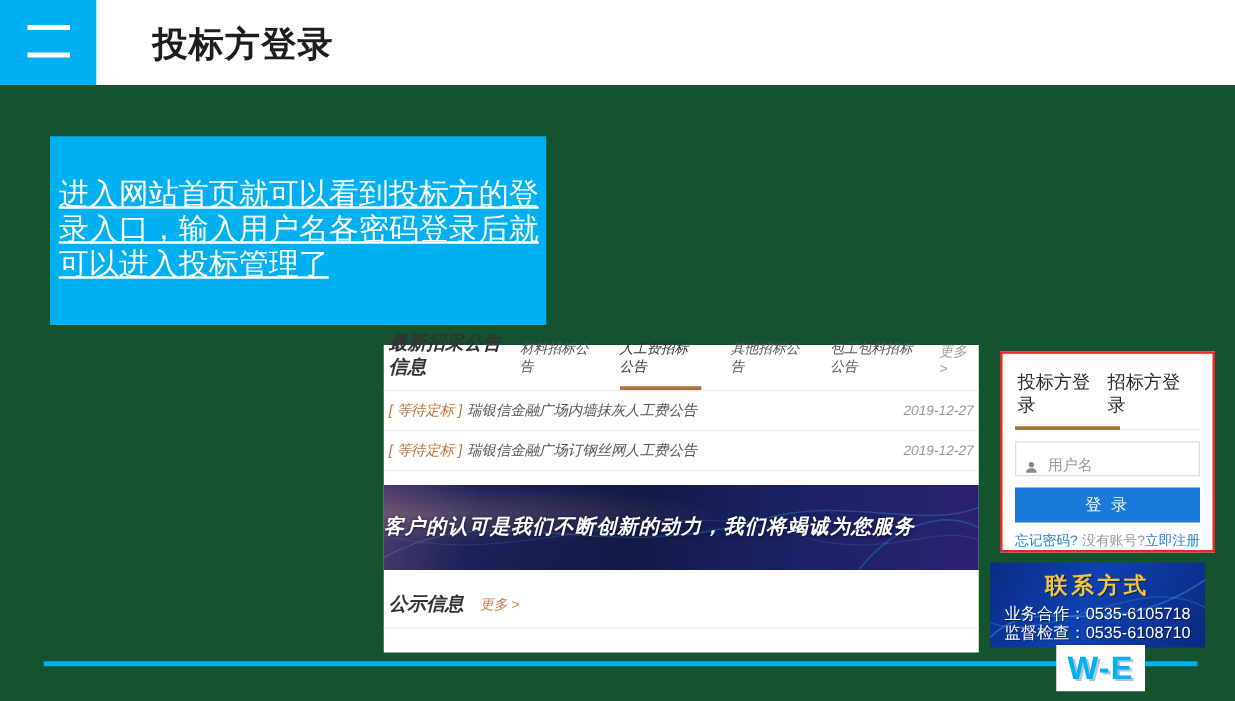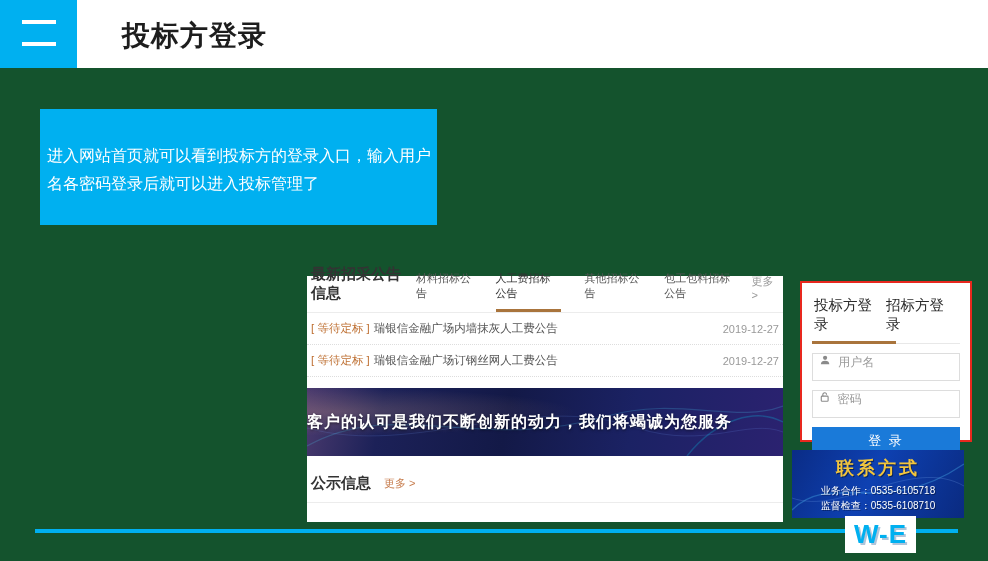--- a/index.html
+++ b/index.html
@@ -8,25 +8,25 @@
 
   
   .top-band{position:absolute;left:0;top:0;width:988px;height:68px;background:#ffffff;}
   .logo-square{position:absolute;left:0;top:0;width:77px;height:68px;background:#00b0f0;}
   .logo-bar{position:absolute;left:22px;width:34px;height:4px;background:#ffffff;}
   .logo-bar.b1{top:20px}
   .logo-bar.b2{top:42px}
   .slide-title{position:absolute;left:122px;top:17px;font-size:28px;font-weight:bold;color:#1d1d1d;letter-spacing:1px;}
 
   
-  .callout{position:absolute;left:40px;top:109px;width:397px;height:116px;background:#00b0f0;
-           color:#fff;font-size:16px;line-height:28px;padding:33px 2px 0 7px;box-sizing:border-box;}
+  .callout{position:absolute;left:40px;top:109px;width:397px;height:151px;background:#00b0f0;
+           color:#fff;font-size:24px;line-height:28px;padding:33px 2px 0 7px;box-sizing:border-box;text-decoration:underline;}
 
   
-  .shot{position:absolute;left:307px;top:276px;width:476px;height:246px;background:#ffffff;}
+  .shot{position:absolute;left:307px;top:276px;width:476px;height:246px;background:#ffffff;font-style:italic;}
   .sec-head{display:flex;align-items:flex-end;padding:0 4px;height:37px;border-bottom:1px solid #ececec;box-sizing:border-box;}
   .sec-head.second{margin-top:10px;}
   .sec-title{font-size:15px;color:#333;font-weight:600;padding-bottom:9px;}
   .tabs{margin-left:auto;display:flex;gap:24px;font-size:11px;color:#555;}
   .tab{padding-bottom:11px;cursor:pointer;}
   .tab.active{border-bottom:3px solid #a9743c;padding-bottom:8px;color:#333;}
   .more{color:#999;font-size:11px;padding-bottom:11px;margin-left:13px;cursor:pointer;}
   .more.warm{color:#c67b4b;}
   .news-row{display:flex;align-items:center;height:31px;border-bottom:1px dotted #ddd;padding:0 4px;font-size:11.5px;cursor:pointer;}
   .row-tag{color:#bf7134;margin-right:4px;white-space:nowrap;}
@@ -41,36 +41,36 @@
   .banner-text{position:absolute;width:100%;top:50%;transform:translateY(-50%);
           color:#fff;font-weight:bold;font-size:16px;letter-spacing:1px;text-shadow:0 1px 3px rgba(0,0,0,.6);}
 
   
   .login{position:absolute;left:800px;top:281px;width:172px;height:161px;box-sizing:border-box;
          border:2px solid #e8281e;background:#fff;padding:6px 10px 0;}
   .login-tabs{position:relative;display:flex;justify-content:space-between;padding:7px 2px 9px;
          font-size:14.5px;color:#2b2b2b;border-bottom:1px solid #e8e8e8;}
   .login-tab{cursor:pointer;}
   .login-tab-underline{position:absolute;left:0;bottom:-1px;width:84px;height:3px;background:#a9743c;}
-  .input-box{margin-top:9px;height:28px;border:1px solid #ddd;display:flex;align-items:flex-start;padding:0 7px;gap:6px;box-sizing:border-box;background:#fff;}
+  .input-box{margin-top:9px;height:28px;border:1px solid #ddd;display:flex;align-items:flex-end;padding:0 7px;gap:6px;box-sizing:border-box;background:#fff;}
   .input-box input{border:none;outline:none;width:100%;font-size:12px;color:#666;font-family:inherit;background:transparent;}
   .input-box input::placeholder{color:#9a9a9a;opacity:1;}
   .login-btn{margin-top:9px;width:100%;height:28px;background:#1a7ad9;border:none;color:#fff;
          font-size:13px;letter-spacing:2px;font-family:inherit;cursor:pointer;}
   .login-links{margin-top:7px;display:flex;justify-content:space-between;font-size:11px;align-items:center;}
   .link{color:#2a7fd0;cursor:pointer;text-decoration:none;}
   .muted{color:#999;}
 
   
   .contact{position:absolute;left:792px;top:450px;width:172px;height:68px;overflow:hidden;color:#fff;text-align:center;
          background:linear-gradient(115deg,#0a2c86 0%,#0e41b2 45%,#0a2a80 100%);}
   .contact-waves{position:absolute;left:0;top:0;width:100%;height:100%;}
   .contact-title{position:relative;margin-top:6px;font-size:18px;font-weight:bold;color:#f2c53d;
          letter-spacing:3px;text-shadow:1px 1px 0 rgba(0,0,0,.45);}
-  .contact-line{position:relative;font-size:10px;line-height:15px;text-shadow:1px 1px 0 rgba(0,0,0,.4);}
+  .contact-line{position:relative;font-size:13px;line-height:15px;text-shadow:1px 1px 0 rgba(0,0,0,.4);}
   .contact-line.first{margin-top:3px;}
 
   
   .footer-line{position:absolute;left:35px;top:529px;width:923px;height:4px;background:#00b0f0;}
   .footer-logo{position:absolute;left:845px;top:516px;width:71px;height:37px;background:#fff;z-index:2;
          display:flex;align-items:center;justify-content:center;font-size:26px;font-weight:bold;color:#00b0f0;
          text-shadow:2px 2px 0 rgba(30,90,150,.35);letter-spacing:1px;}
 </style>
 </head>
 <body>
@@ -134,27 +134,20 @@
     </div>
 
     <div class="input-box">
       <svg width="12" height="12" viewBox="0 0 12 12">
         <circle cx="6" cy="3.4" r="2.5" fill="#8a8a8a"></circle>
         <path d="M1 11 C1 8 3 6.8 6 6.8 C9 6.8 11 8 11 11 Z" fill="#8a8a8a"></path>
       </svg>
       <input type="text" placeholder="用户名" style="">
     </div>
 
-    <div class="input-box">
-      <svg width="11" height="12" viewBox="0 0 11 12">
-        <rect x="1.5" y="5" width="8" height="6" rx="1" fill="none" stroke="#8a8a8a" stroke-width="1.3"></rect>
-        <path d="M3.3 5 V3.4 C3.3 2 4.2 1 5.5 1 C6.8 1 7.7 2 7.7 3.4" fill="none" stroke="#8a8a8a" stroke-width="1.3"></path>
-      </svg>
-      <input type="password" placeholder="密码" style="">
-    </div>
 
     <button class="login-btn">登 录</button>
 
     <div class="login-links">
       <span class="link">忘记密码?</span>
       <span>
         <span class="muted">没有账号?</span><span class="link">立即注册</span>
       </span>
     </div>
   </div>

